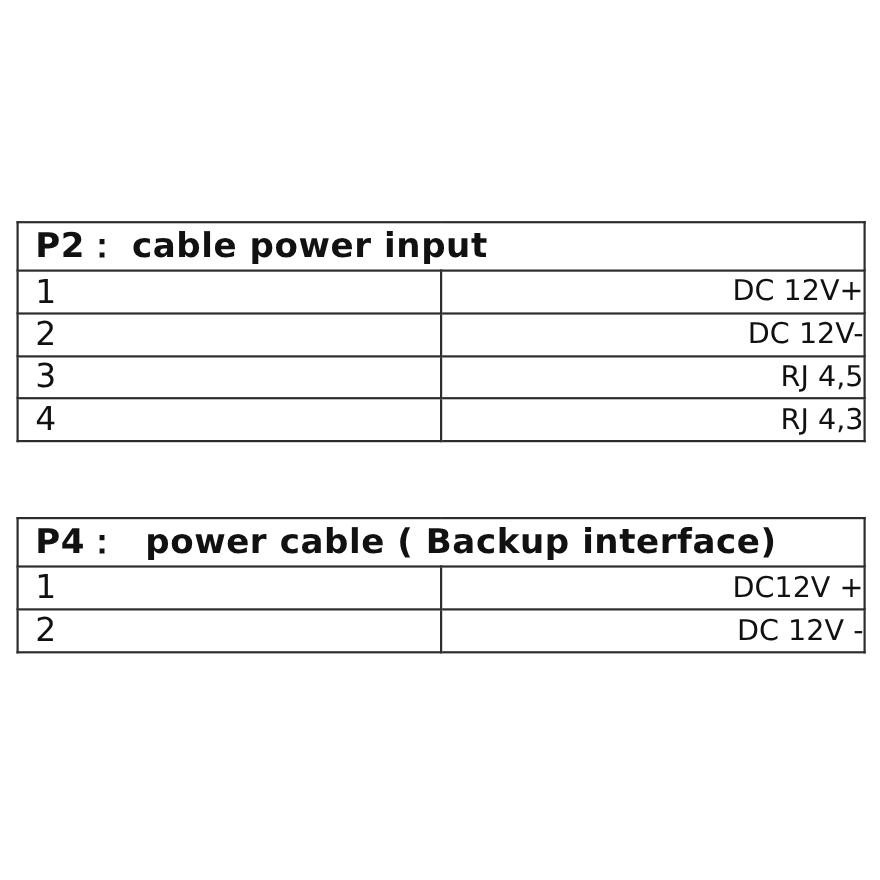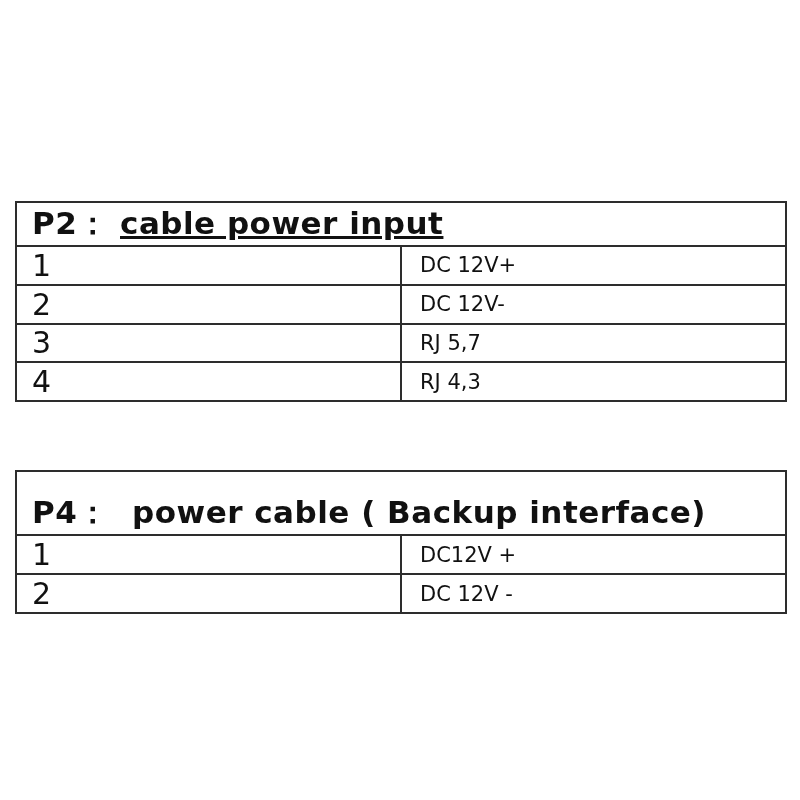--- a/index.html
+++ b/index.html
@@ -37,39 +37,40 @@
     vertical-align: middle;
     white-space: nowrap;
     overflow: hidden;
   }
   .pin-table .header-row td {
     font-weight: bold;
     font-size: 31px;
     padding-left: 15px;
     letter-spacing: 0.5px;
   }
-  .t1 .header-row { height: 42px; text-decoration: underline; }
+  .t1 .header-row { height: 42px; }
   .t1 .data-row   { height: 38.75px; }
   .t2 .header-row { height: 41px; }
   .t2 .data-row   { height: 39px; }
 
   .hdr-label {
     display: inline-block;
     min-width: 88px;
   }
-  .t2 .hdr-label { min-width: 100px; margin-top: 20px; }
+  .t2 .hdr-label { min-width: 100px; }
 
   .col-pin  { width: 130px; }
   .pin-table .data-row .col-pin {
     font-size: 30px;
     padding-left: 15px;
   }
   .pin-table .data-row .col-desc {
-    font-size: 21px;
+    font-size: 26px;
     padding-left: 18px;
+    text-align: right;
   }
 </style>
 </head>
 <body>
 
 <div class="page">
 
   <table class="pin-table t1">
     <tbody>
       <tr class="header-row">
@@ -80,21 +81,21 @@
       <tr class="data-row">
         <td class="col-pin">1</td>
         <td class="col-desc">DC 12V+</td>
       </tr>
       <tr class="data-row">
         <td class="col-pin">2</td>
         <td class="col-desc">DC 12V-</td>
       </tr>
       <tr class="data-row">
         <td class="col-pin">3</td>
-        <td class="col-desc">RJ 5,7</td>
+        <td class="col-desc">RJ 4,5</td>
       </tr>
       <tr class="data-row">
         <td class="col-pin">4</td>
         <td class="col-desc">RJ 4,3</td>
       </tr>
     </tbody>
   </table>
 
   <table class="pin-table t2">
     <tbody>

